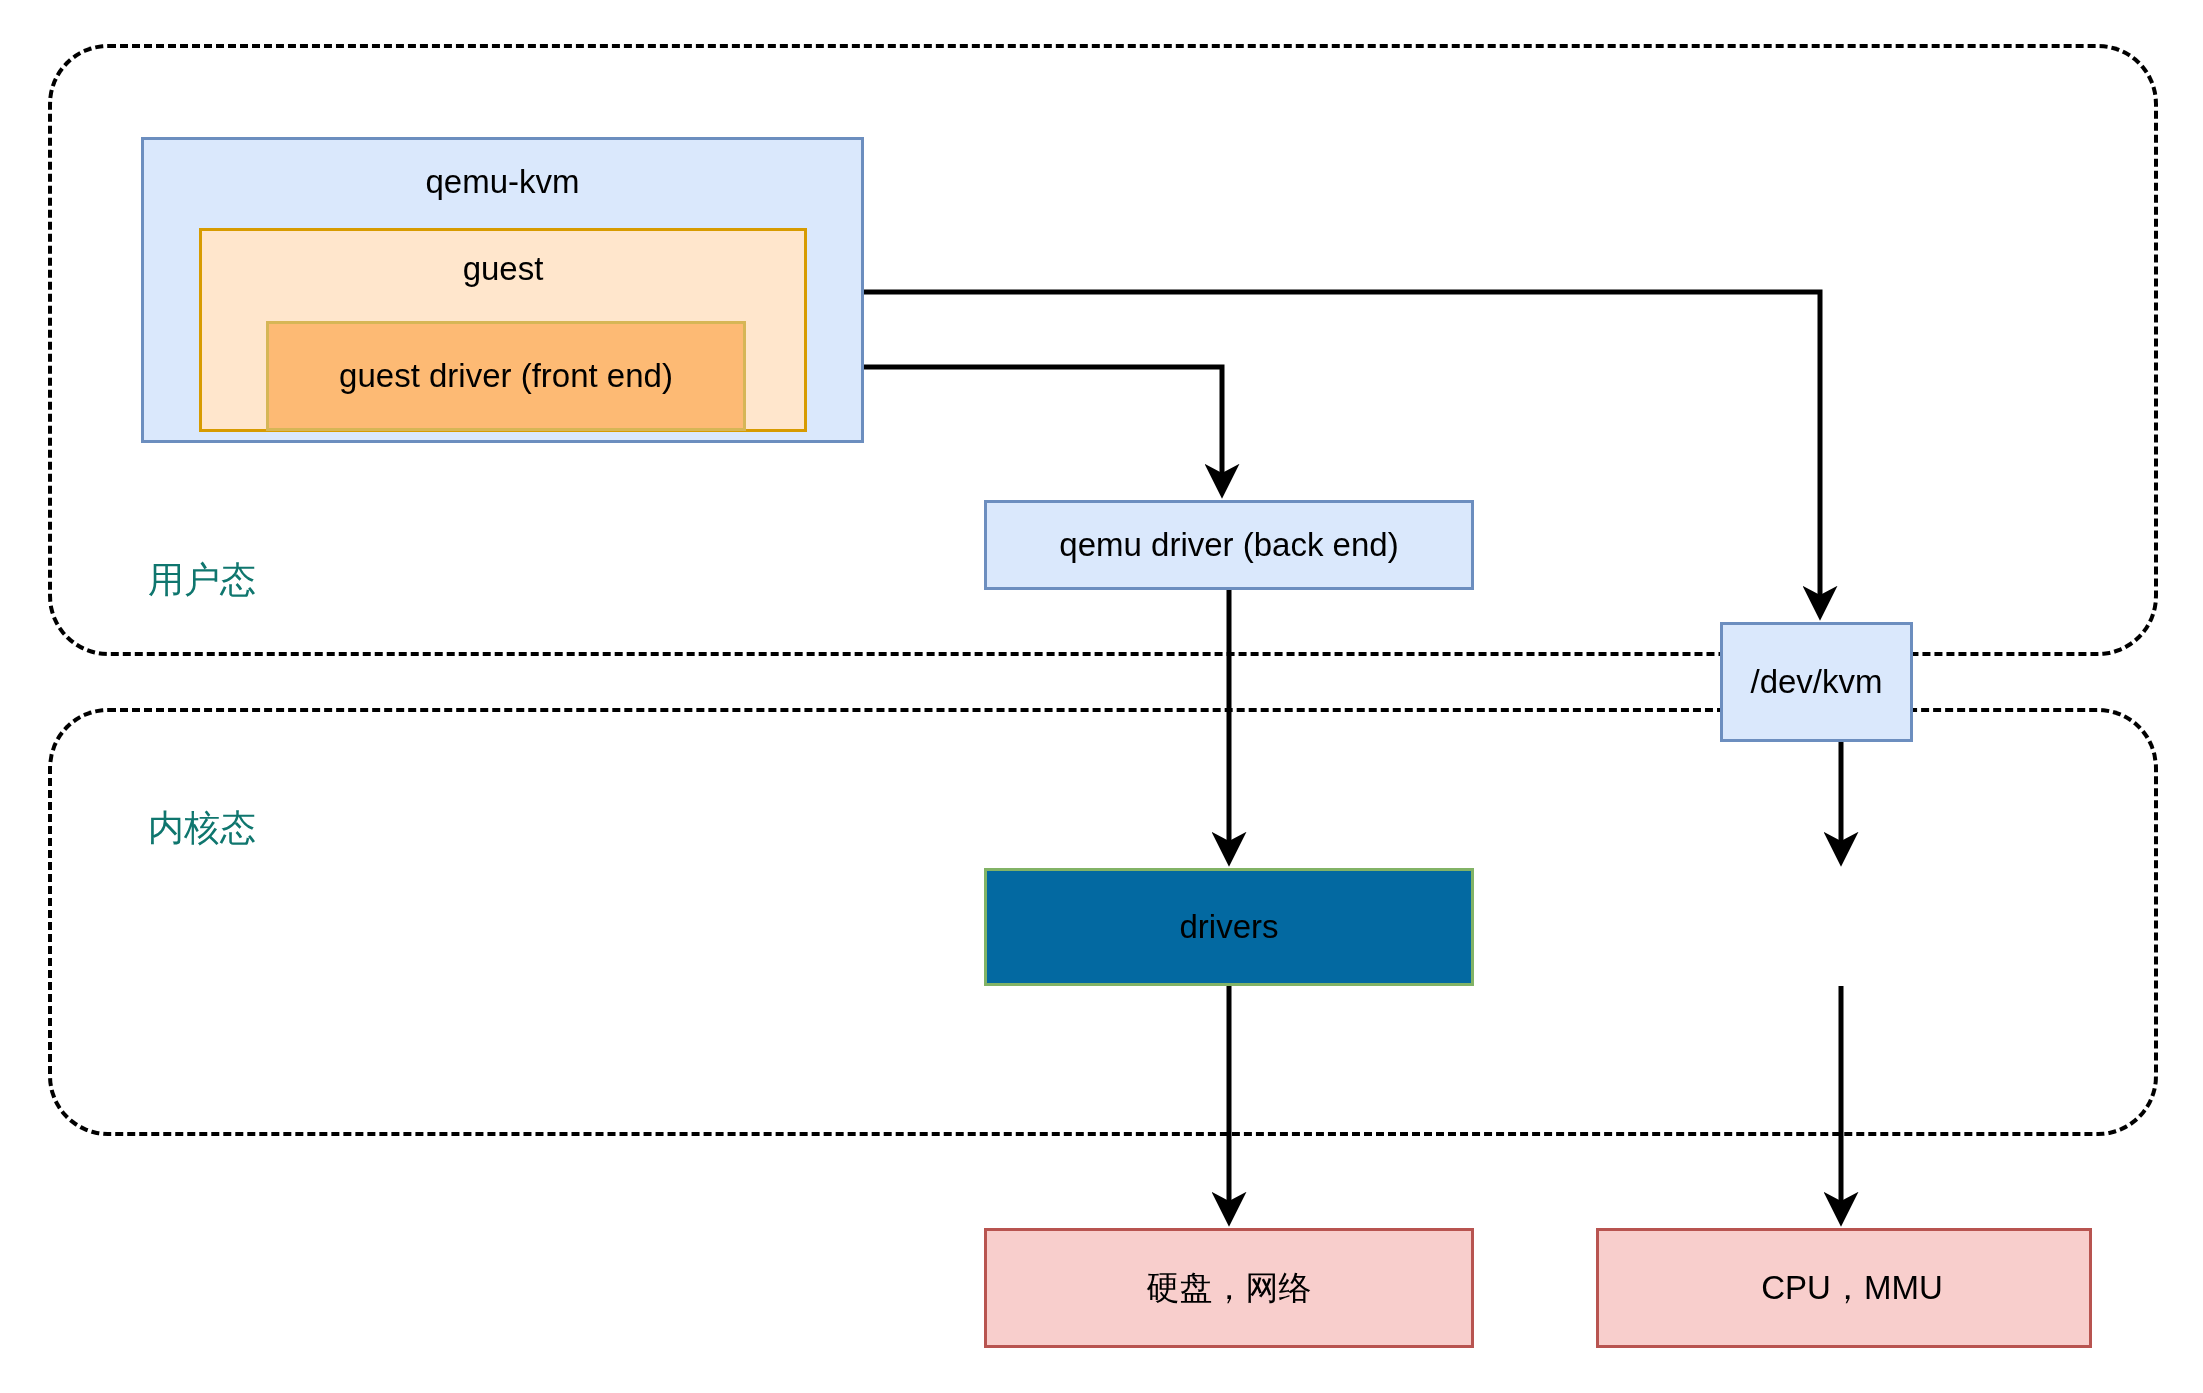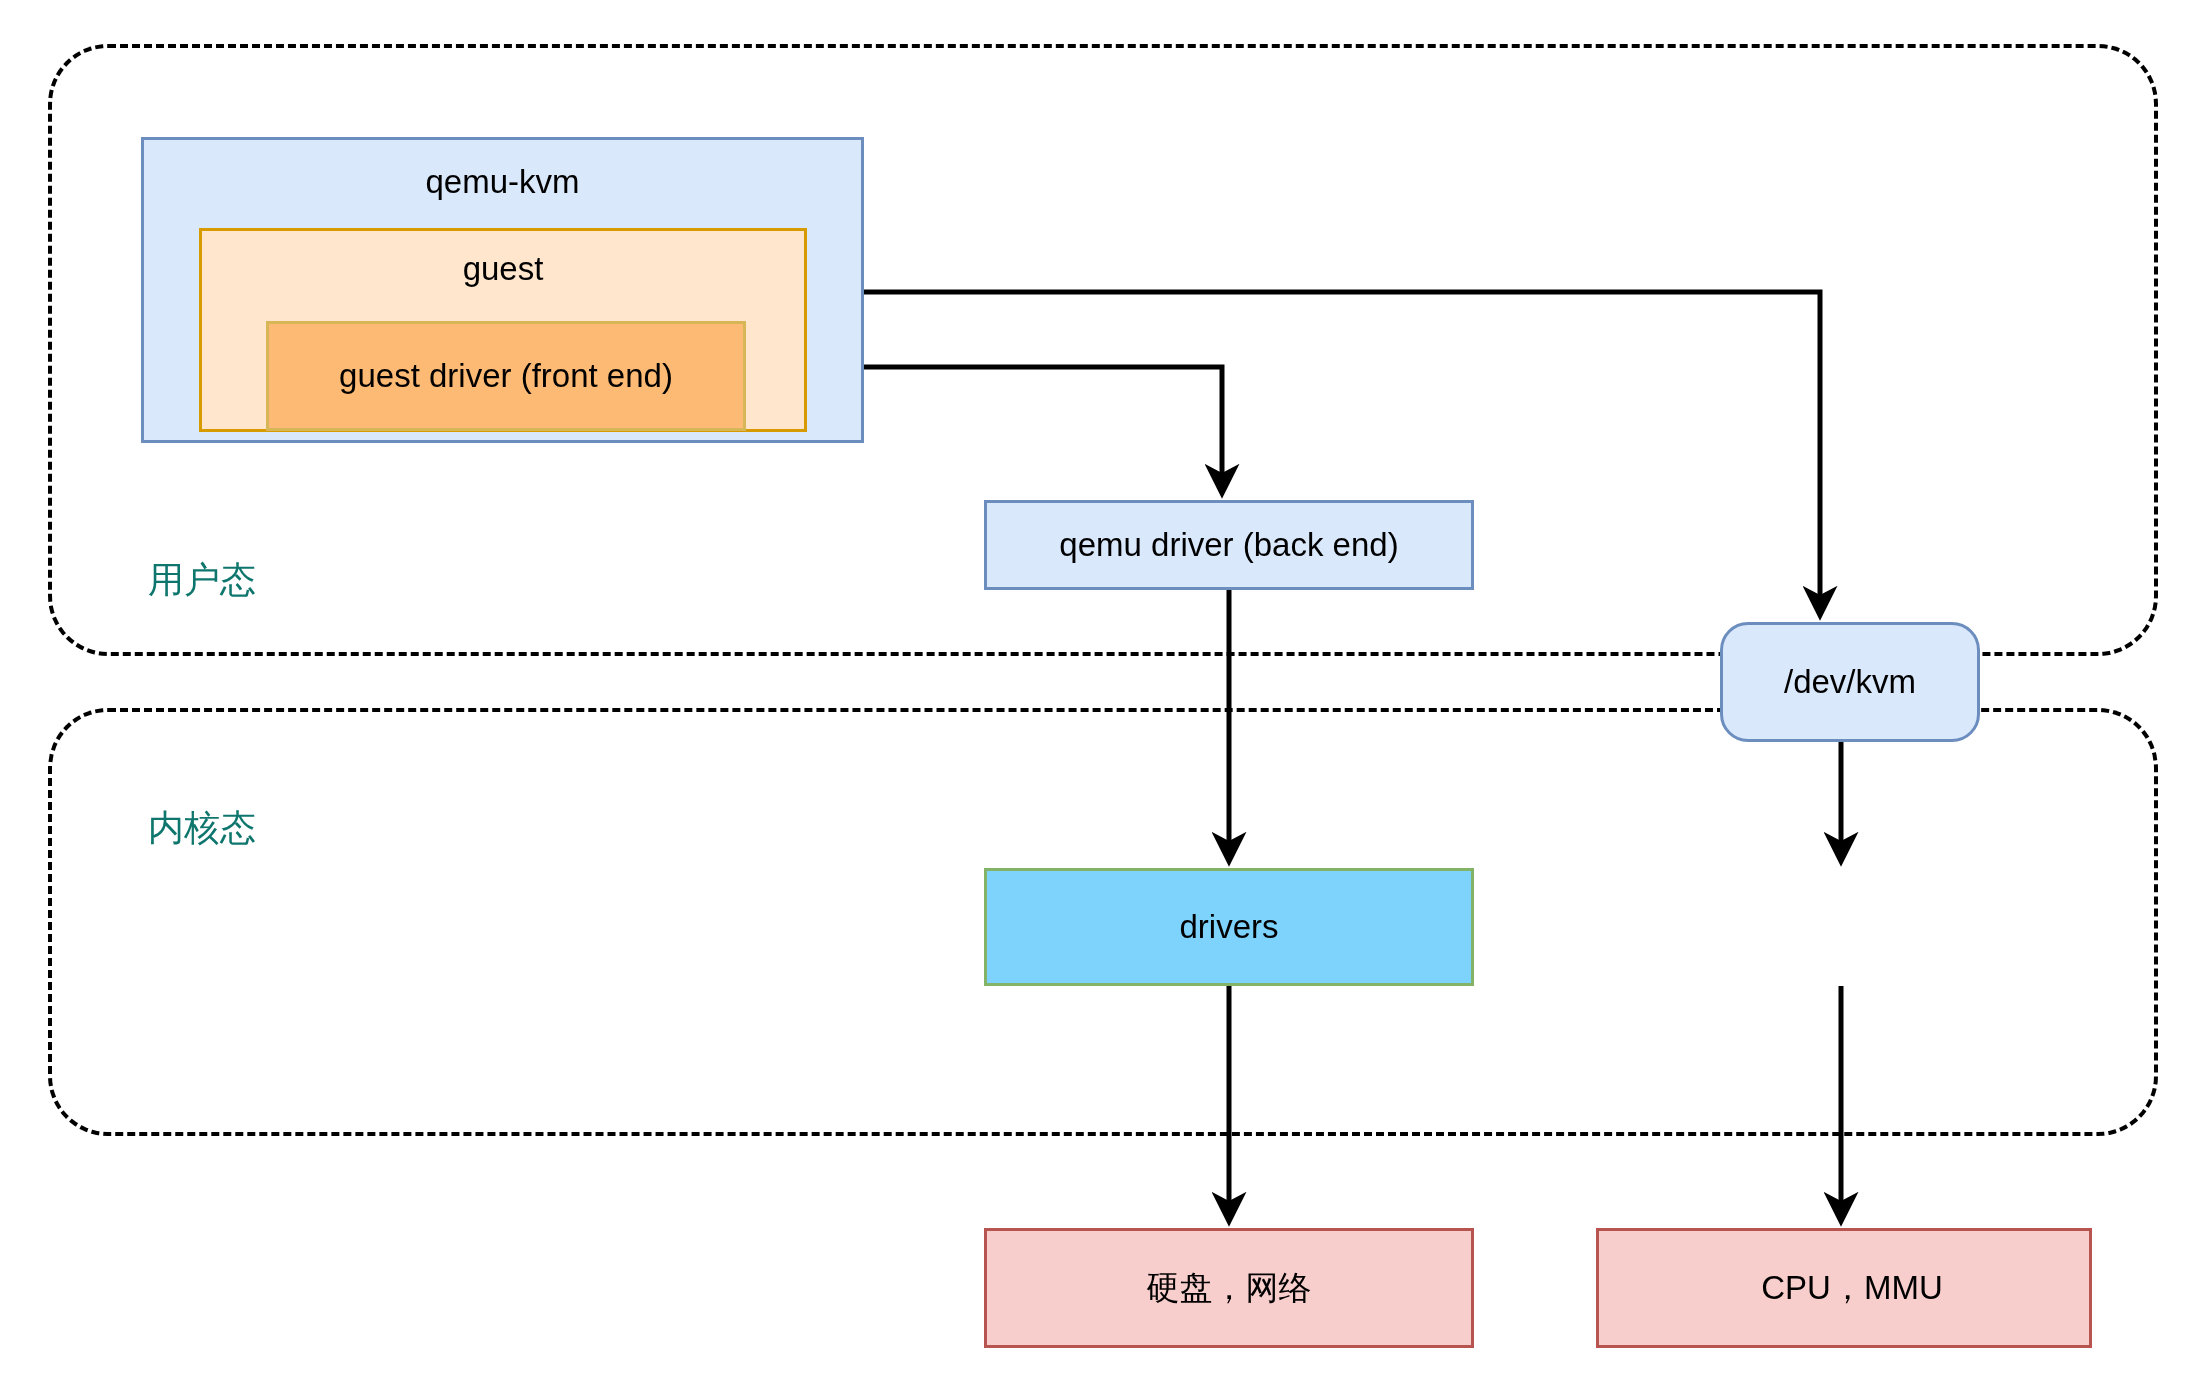--- a/index.html
+++ b/index.html
@@ -56,21 +56,21 @@
   }
   .orange {
     background: #ffe6cc;
     border: 3px solid #d79b00;
   }
   .yellow {
     background: #fdba74;
     border: 3px solid #d6b656;
   }
   .green {
-    background: #7dd3fc;
+    background: #0369a1;
     border: 3px solid #82b366;
   }
   .red {
     background: #f8cecc;
     border: 3px solid #b85450;
   }
 
   
   #node-qemu-kvm {
     left: 141px; top: 137px; width: 723px; height: 306px;
@@ -88,23 +88,22 @@
   }
   #node-guest-driver {
     left: 266px; top: 321px; width: 480px; height: 110px;
     font-size: 33px;
   }
   #node-qemu-driver {
     left: 984px; top: 500px; width: 490px; height: 90px;
     font-size: 33px;
   }
   #node-dev-kvm {
-    left: 1720px; top: 622px; width: 260px; height: 120px;
+    left: 1720px; top: 622px; width: 193px; height: 120px;
     font-size: 33px;
-    border-radius: 28px;
   }
   #node-drivers {
     left: 984px; top: 868px; width: 490px; height: 118px;
     font-size: 33px;
   }
   #node-cpu-sched {
     left: 1596px; top: 868px; width: 496px; height: 118px;
     font-size: 33px;
   }
   #node-disk-net {

